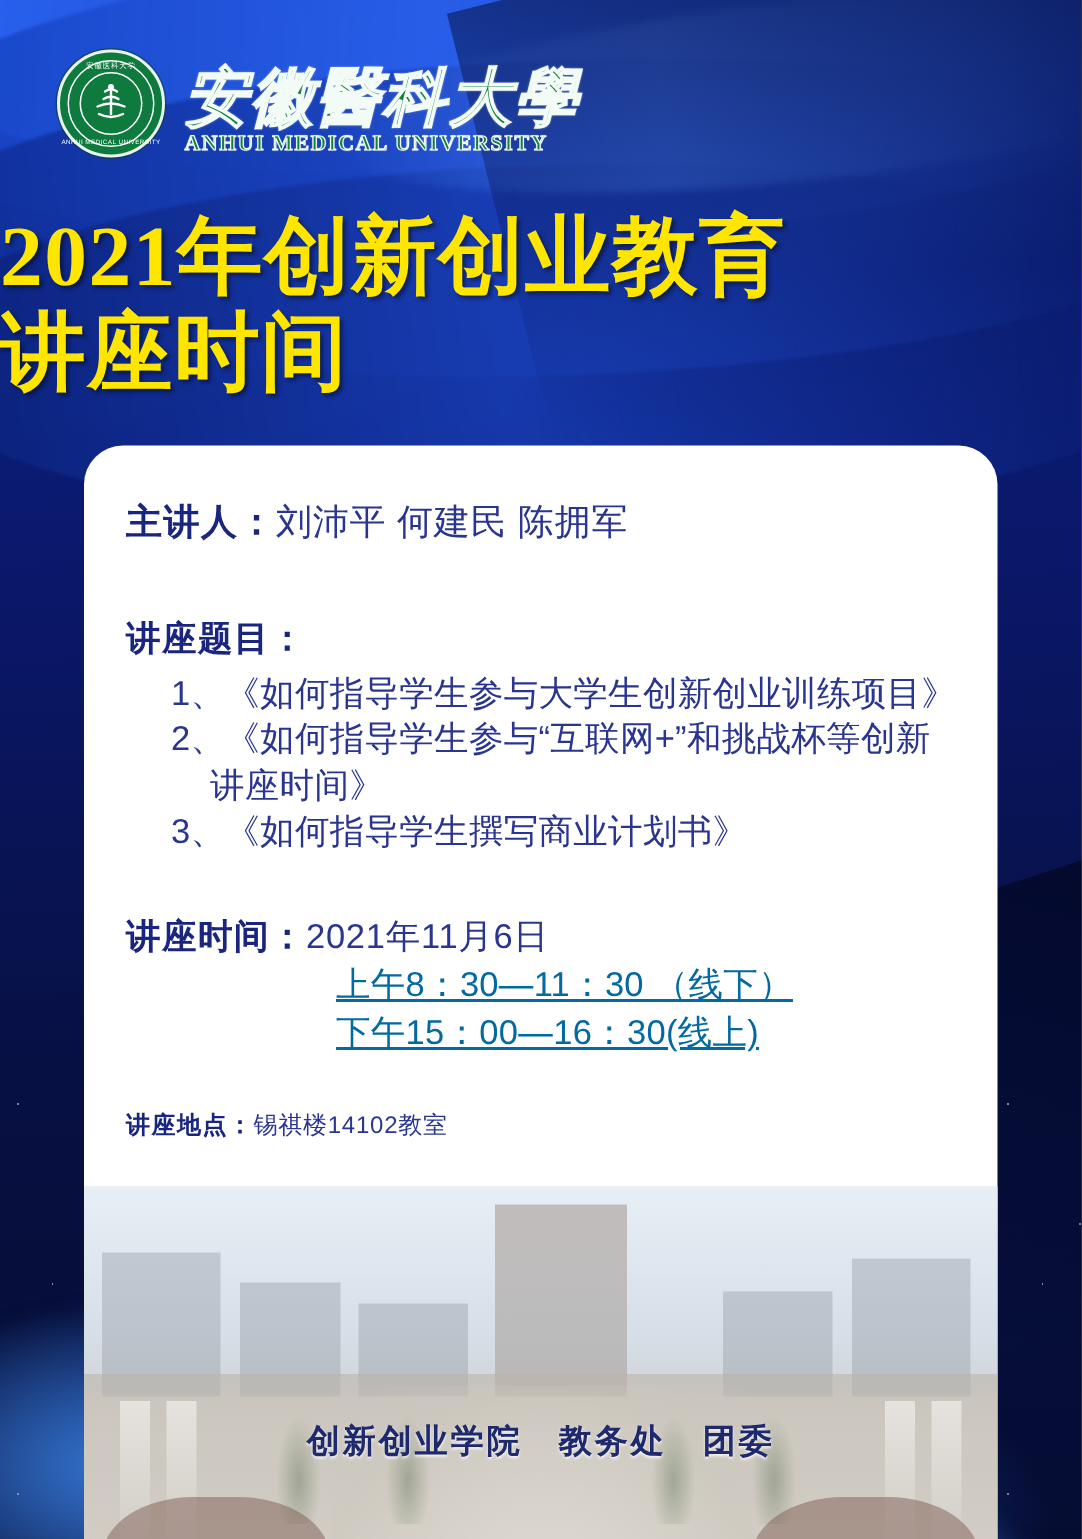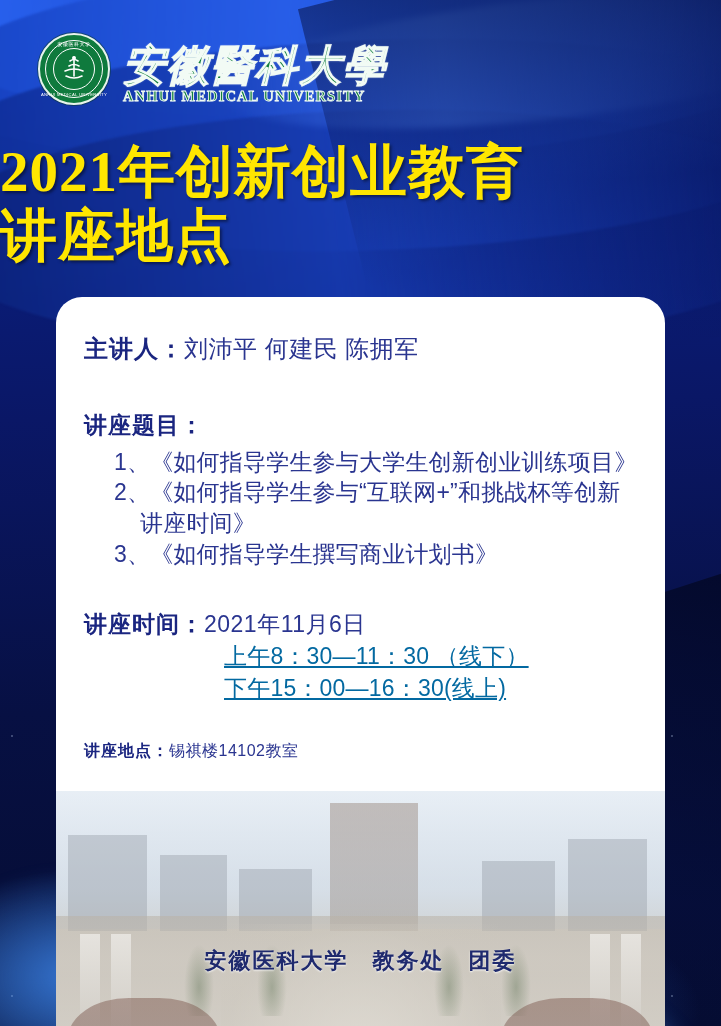--- a/index.html
+++ b/index.html
@@ -398,21 +398,21 @@
       <div class="arc-bot">ANHUI MEDICAL UNIVERSITY</div>
     </div>
     <div class="wordmark">
       <div class="cn">安徽醫科大學</div>
       <div class="en">ANHUI MEDICAL UNIVERSITY</div>
     </div>
   </div>
 
   <div class="title-block">
     <div class="title-line">2021年创新创业教育</div>
-    <div class="title-line">讲座地点</div>
+    <div class="title-line">讲座时间</div>
   </div>
 
   <div class="card">
 
     <div class="card-photo">
       <div class="sky"></div>
       <div class="bldg" style="left:2%;width:13%;height:96px;"></div>
       <div class="bldg" style="left:17%;width:11%;height:76px;"></div>
       <div class="bldg" style="left:30%;width:12%;height:62px;"></div>
       <div class="tower"></div>
@@ -459,17 +459,17 @@
         <div class="time-sub">上午8：30—11：30 （线下）</div>
         <div class="time-sub">下午15：00—16：30(线上)</div>
       </div>
 
       <div class="sec-place">
         <span class="lbl">讲座地点：</span><span class="val">锡祺楼14102教室</span>
       </div>
 
     </div>
 
-    <div class="footer-line">安徽医科大学　教务处　团委</div>
+    <div class="footer-line">创新创业学院　教务处　团委</div>
 
   </div>
 
 </div>
 
 </body></html>

